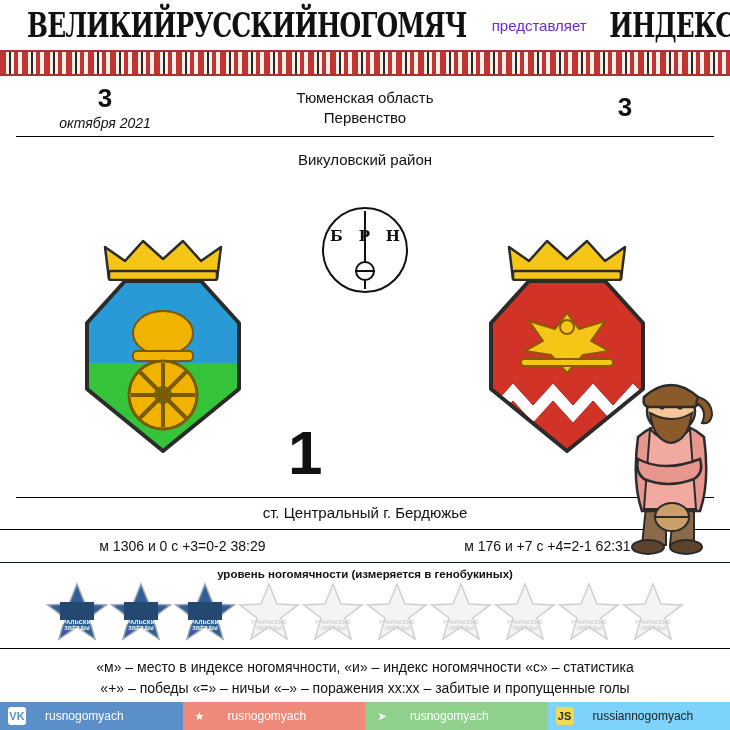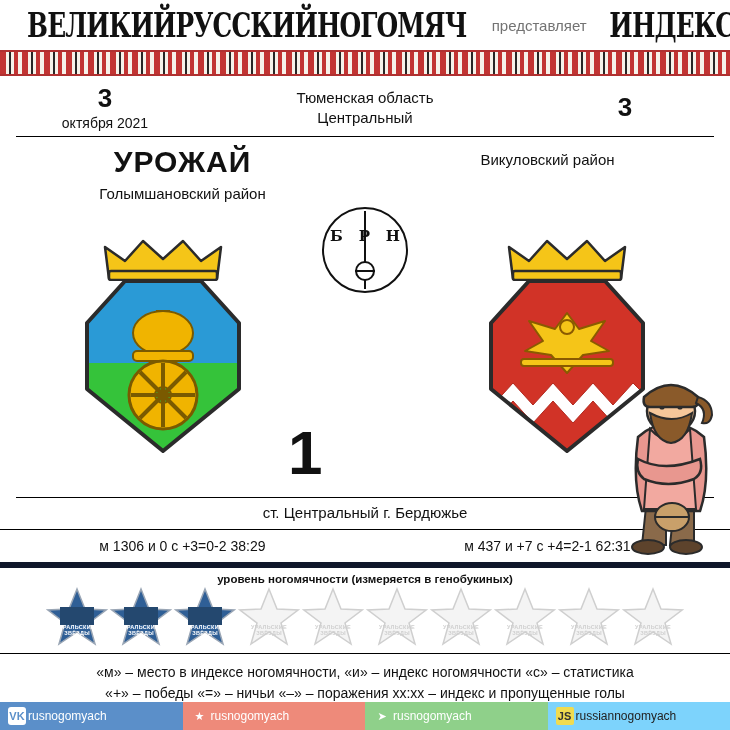--- a/index.html
+++ b/index.html
@@ -24,21 +24,21 @@
     font-family: "DejaVu Serif", serif;
     font-weight: 700;
     font-size: 27px;
     letter-spacing: -1px;
     color: #111;
     transform: scaleY(1.25) scaleX(0.92);
     white-space: nowrap;
   }
   .header-mid {
     font-size: 15px;
-    color: #737373;
+    color: #6d28d9;
     white-space: nowrap;
     padding: 0 6px;
   }
 
   
   .ornament {
     height: 26px;
     position: relative;
     background: #f6f2ea;
     border-top: 2px solid #b03030;
@@ -75,20 +75,21 @@
   .big-num {
     font-size: 26px;
     font-weight: 700;
     color: #111;
     line-height: 1.05;
   }
   .sub-label {
     font-size: 14px;
     color: #111;
     margin-top: 2px;
+    font-style: italic;
   }
   .center-block {
     text-align: center;
     flex: 1;
     font-size: 15px;
     color: #111;
     line-height: 1.35;
   }
   .rule {
     height: 1px;
@@ -219,21 +220,21 @@
     color: #111;
     padding: 6px 0 8px 0;
   }
   .stats-row {
     display: flex;
     justify-content: space-around;
     font-size: 14px;
     color: #111;
     padding: 8px 0;
     border-top: 1px solid #000;
-    border-bottom: 6px solid #0f172a;
+    border-bottom: 1px solid #0f172a;
   }
 
   
   .stars-title {
     text-align: center;
     font-size: 11.5px;
     color: #111;
     padding: 5px 0 2px 0;
     font-weight: bold;
   }
@@ -275,21 +276,21 @@
   .social {
     position: absolute;
     left: 0; right: 0; bottom: 0;
     height: 28px;
     display: flex;
   }
   .social-cell {
     flex: 1;
     display: flex;
     align-items: center;
-    gap: 2px;
+    gap: 19px;
     padding-left: 8px;
     font-size: 12px;
     color: #fff;
     position: relative;
   }
   .social-cell .glyph {
     width: 18px; height: 18px;
     display: flex; align-items: center; justify-content: center;
     font-size: 11px;
     flex: 0 0 auto;
@@ -314,35 +315,31 @@
   <div class="ornament-inner"></div>
 </div>
 
 <div class="info-row">
   <div class="date-block">
     <div class="big-num">3</div>
     <div class="sub-label">октября 2021</div>
   </div>
   <div class="center-block">
     <div>Тюменская область</div>
-    <div>Центральный</div>
+    <div>Первенство</div>
   </div>
   <div class="tour-block">
     <div class="big-num">3</div>
   </div>
 </div>
 <div class="rule"></div>
 
 <div class="teams">
 
   <div class="team-names">
-    <div class="team-col">
-      <div class="team-name">УРОЖАЙ</div>
-      <div class="team-region">Голымшановский район</div>
-    </div>
     <div class="team-col">
       <div class="team-region">Викуловский район</div>
     </div>
   </div>
 
   <div class="league-badge">
     <div class="oval"></div>
     <div class="vline"></div>
     <div class="letters">
       <span>Б</span>
@@ -446,21 +443,21 @@
       <path d="M28 30 q27 -24 54 0 q2 10 -6 10 h-42 q-8 0 -6 -10 z" fill="#8a5a2a" stroke="#2b2b2b" stroke-width="2.5"></path>
       <path d="M82 30 q14 4 14 18 q-2 10 -10 8 q6 -14 -6 -20 z" fill="#8a5a2a" stroke="#2b2b2b" stroke-width="2"></path>
     </svg>
   </div>
 </div>
 
 <div class="rule"></div>
 <div class="venue">ст. Центральный г. Бердюжье</div>
 <div class="stats-row">
   <div>м 1306 и 0 с +3=0-2 38:29</div>
-  <div>м 437 и +7 с +4=2-1 62:31</div>
+  <div>м 176 и +7 с +4=2-1 62:31</div>
 </div>
 
 <div class="stars-title">уровень ногомячности (измеряется в генобукиных)</div>
 <div class="stars">
   <div class="star filled">
     <svg class="poly" viewBox="0 0 62 60">
         <polygon points="31,2 39,22 60,23 43,36 49,57 31,45 13,57 19,36 2,23 23,22" fill="#2f5f96" stroke="#9aa6b5" stroke-width="1.5"></polygon>
         <rect x="14" y="20" width="34" height="18" fill="#24486f"></rect>
       </svg>
     <div class="lbl">УРАЛЬСКИЕ ЗВЁЗДЫ</div>
@@ -518,21 +515,21 @@
   <div class="star">
     <svg class="poly" viewBox="0 0 62 60">
         <polygon points="31,2 39,22 60,23 43,36 49,57 31,45 13,57 19,36 2,23 23,22" fill="#f4f4f4" stroke="#cfcfcf" stroke-width="1.5"></polygon>
       </svg>
     <div class="lbl" style="color:#cfcfcf">УРАЛЬСКИЕ ЗВЁЗДЫ</div>
   </div>
 </div>
 
 <div class="footnote">
   <div>«м» – место в индексе ногомячности, «и» – индекс ногомячности «с» – статистика</div>
-  <div>«+» – победы «=» – ничьи «–» – поражения хх:хх – индекс и пропущенные голы</div>
+  <div>«+» – победы «=» – ничьи «–» – поражения хх:хх – забитые и пропущенные голы</div>
 </div>
 
 <div class="social">
   <div class="social-cell sc-vk">
     <span class="glyph">VK</span>
     <span>rusnogomyach</span>
   </div>
   <div class="social-cell sc-ok">
     <span class="glyph">★</span>
     <span>rusnogomyach</span>

